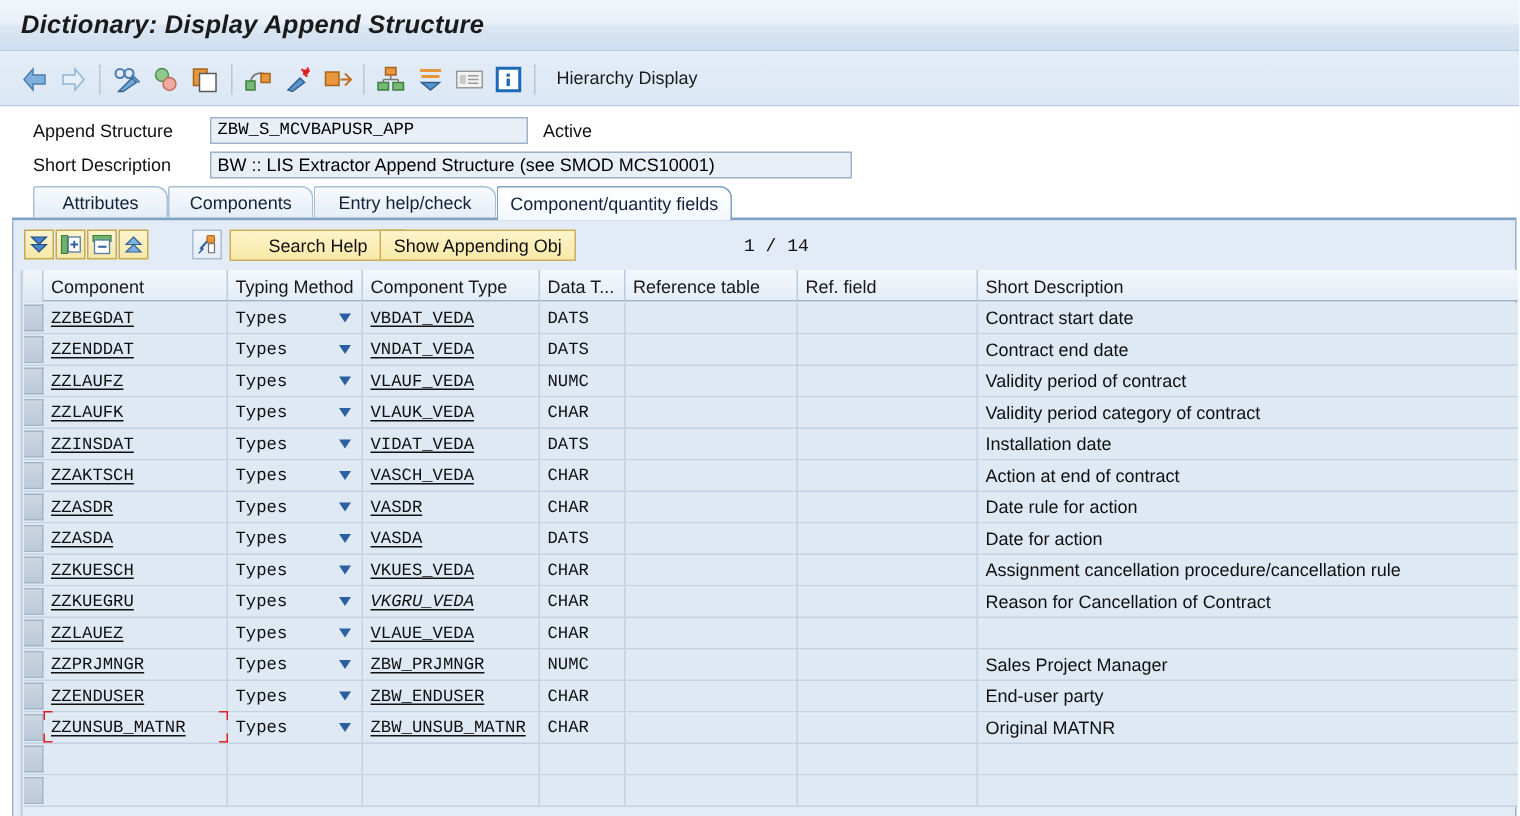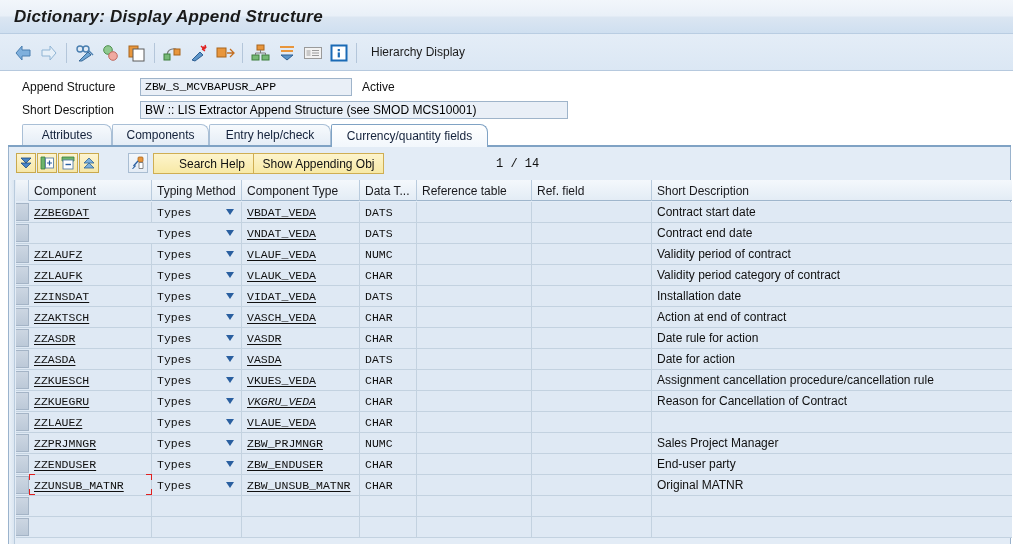--- a/index.html
+++ b/index.html
@@ -320,21 +320,21 @@
     <div class="tab" style="left:22px; width:90px;">
       <span class="tablabel">Attributes</span>
     </div>
     <div class="tab" style="left:112px; width:97px;">
       <span class="tablabel">Components</span>
     </div>
     <div class="tab" style="left:209px; width:122px;">
       <span class="tablabel">Entry help/check</span>
     </div>
     <div class="tab active" style="left:331px; width:157px;">
-      <span class="tablabel">Currency/quantity fields</span>
+      <span class="tablabel">Component/quantity fields</span>
     </div>
   </div>
   <div class="tabline"></div>
 
   <div class="panel">
 
     <div class="btnbar">
       <div class="minibtn" style="left:7px;">
         <svg width="14" height="14" viewBox="0 0 14 14">
           <path d="M2 2 L12 2 L7 7 Z" fill="#4a86c8" stroke="#1f4c80" stroke-width="0.8"></path>
@@ -417,20 +417,23 @@
               </div>
               <div class="cell mono" style="left: 516px; width: 120px;">
                 <span></span>
               </div>
               <div class="cell sans" style="left: 636px; width: 360px; border-right: none;">
                 <span>Contract start date</span>
               </div>
             </div>
             <div class="row" style="top: 43px;">
               <div class="rowsel"></div>
+              <div class="cell mono" style="left: 13px; width: 123px;">
+                <span class="underlined">ZZENDDAT</span>
+              </div>
               <div class="cell mono" style="left: 136px; width: 90px;">
                 <span>Types</span>
                 <span class="ddarrow" style="left: 74px;"></span>
               </div>
               <div class="cell mono" style="left: 226px; width: 118px;">
                 <span class="underlined">VNDAT_VEDA</span>
               </div>
               <div class="cell mono" style="left: 344px; width: 57px;">
                 <span>DATS</span>
               </div>

